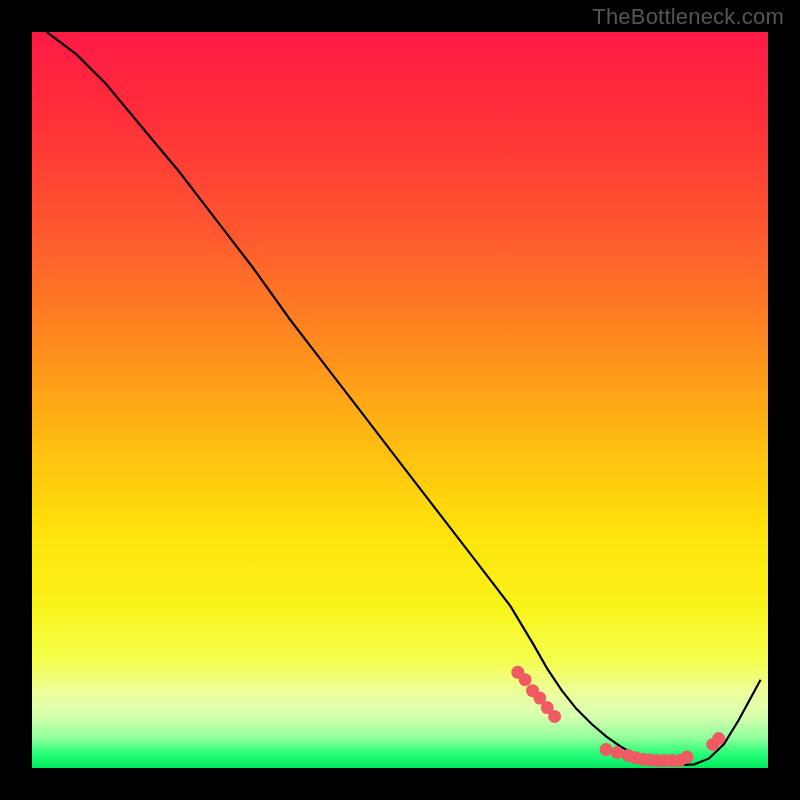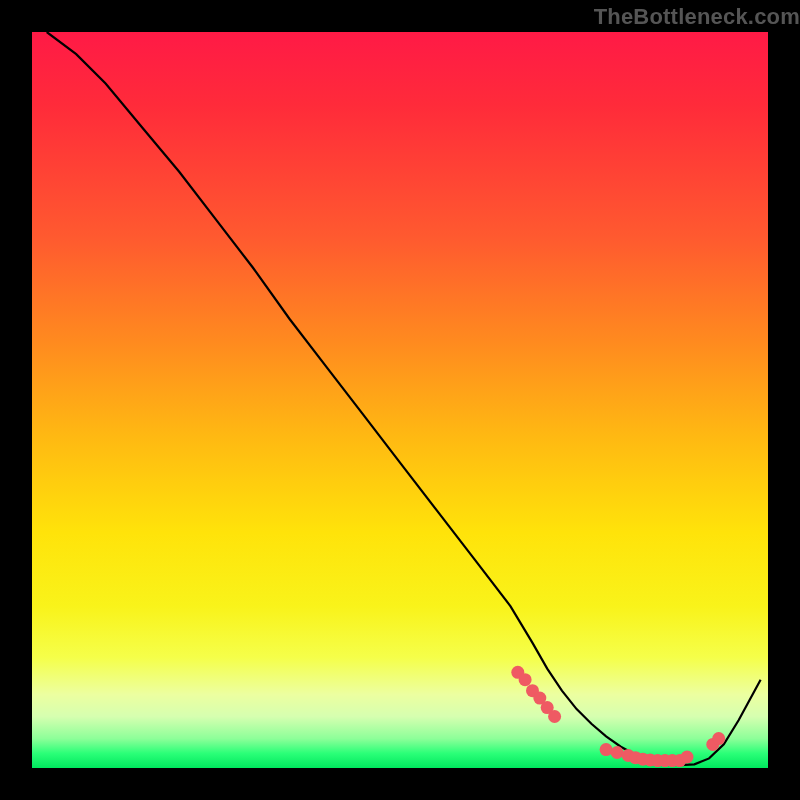--- a/index.html
+++ b/index.html
@@ -13,24 +13,24 @@
   }
   .frame {
     position: relative;
     width: 800px;
     height: 800px;
     background: #000;
   }
   .watermark {
     position: absolute;
     top: 4px;
-    right: 0;
+    right: 16px;
     color: #555;
     font-size: 22px;
-    font-weight: 700;
+    font-weight: 400;
     letter-spacing: 0.2px;
     z-index: 5;
     user-select: none;
   }
   .plot-area {
     position: absolute;
     left: 32px;
     top: 32px;
     width: 736px;
     height: 736px;

